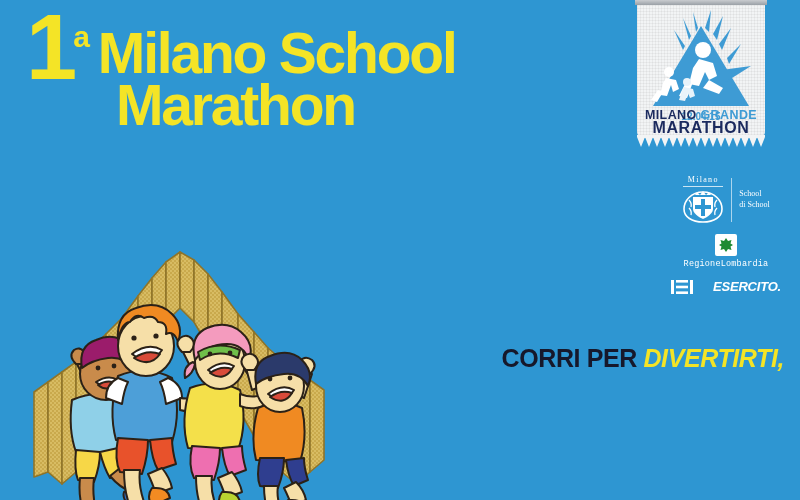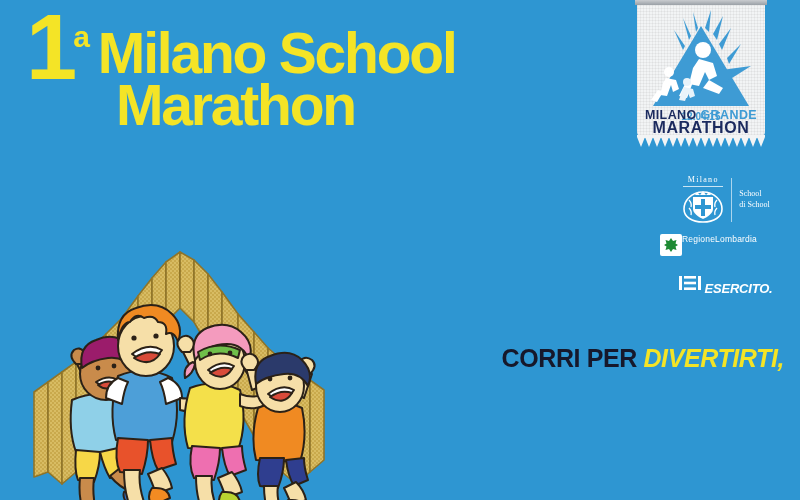--- a/index.html
+++ b/index.html
@@ -58,28 +58,28 @@
   .sp{margin-bottom:10px;}
   .sp-milano{display:flex;align-items:center;justify-content:center;}
   .milano-left{display:flex;flex-direction:column;align-items:center;padding-right:7px;}
   .milano-word{color:#FFFFFF;font-size:8px;letter-spacing:1.3px;
     font-family:"Liberation Serif", serif;margin-bottom:2px;}
   .milano-rule{width:40px;height:1px;background:rgba(255,255,255,.75);margin-bottom:3px;}
   .vrule{width:1px;height:44px;background:rgba(255,255,255,.6);}
   .milano-right{color:#FFFFFF;font-size:8px;line-height:1.35;padding-left:7px;
     font-family:"Liberation Serif", serif;}
 
-  .sp-regione{display:flex;flex-direction:row;align-items:flex-start;}
+  .sp-regione{display:flex;flex-direction:column;align-items:center;font-family:Liberation Mono, monospace;}
   .rosa-box{width:22px;height:22px;background:#FFFFFF;border-radius:2px;
     display:flex;align-items:center;justify-content:center;margin-bottom:3px;}
   .regione-word{color:#FFFFFF;font-size:8.5px;letter-spacing:.2px;font-weight:normal;}
 
   .sp-esercito{display:flex;align-items:center;justify-content:center;}
   .esercito-word{color:#FFFFFF;font-size:13px;font-weight:bold;font-style:italic;
-    letter-spacing:-.2px;padding-left:3px;margin-top:12px;}
+    letter-spacing:-.2px;padding-left:20px;}
 
   
   .tagline{
     position:absolute;right:16px;top:342px;text-align:right;
     font-weight:bold;font-size:25px;line-height:1.28;letter-spacing:-.4px;
     font-family:"Liberation Sans", sans-serif;white-space:nowrap;
   }
   .tg-dark{color:#16182B;margin-top:40px;}
   .tg-yellow{color:#F4E426;font-style:italic;}
 

